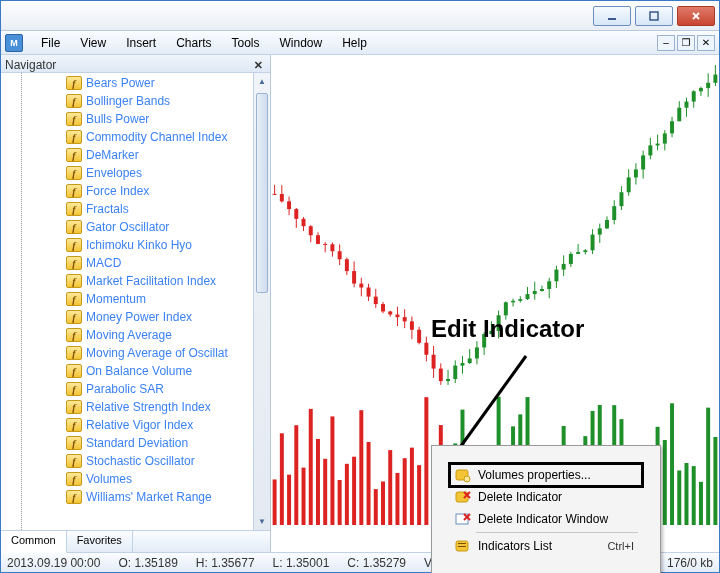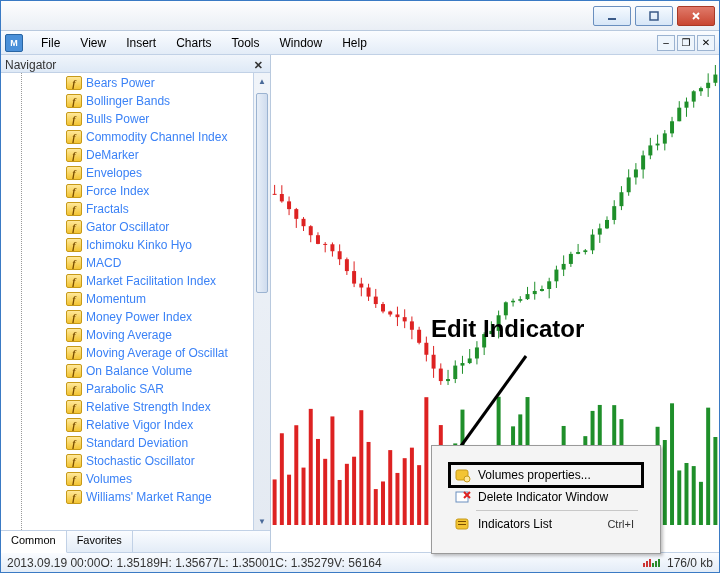--- a/index.html
+++ b/index.html
@@ -49,21 +49,21 @@
 .ctx-item.hl { outline:3px solid #000; outline-offset:-1px; }
 .ctx-item .mi { position:absolute; left:5px; top:3px; width:16px; height:16px; }
 .ctx-item .shortcut { margin-left:auto; color:#333; font-size:11px; }
 .ctx-sep { height:1px; background:#c8c8c8; margin:2px 4px 2px 26px; }
 
 
 .annot { position:absolute; left:430px; top:260px; font-size:24px; font-weight:bold; font-family:Arial,sans-serif; color:#000; pointer-events:none; }
 .annot-line { position:absolute; left:440px; top:296px; width:120px; height:100px; pointer-events:none; }
 
 
-.statusbar { height:20px; border-top:1px solid #c1d1e6; background:linear-gradient(to bottom,#fafcff,#e3ecf7); display:flex; align-items:center; font-size:11px; color:#333; padding:0 6px; }
+.statusbar { height:20px; border-top:1px solid #c1d1e6; background:linear-gradient(to bottom,#fafcff,#e3ecf7); display:flex; align-items:center; font-size:11px; color:#333; padding:0 6px; gap:18px; }
 .statusbar .seg { white-space:nowrap; }
 .statusbar .spacer { flex:1; }
 .conn-icon { display:inline-flex; gap:1px; align-items:flex-end; margin-right:4px; }
 .conn-icon span { width:2px; background:#2a8a2a; display:inline-block; }
 .conn-icon span.r { background:#c33; }
 </style>
 </head>
 <body>
 
 <div class="window">
@@ -422,20 +422,27 @@
     <div class="ctx-menu">
       <div class="ctx-item hl">
         <span class="mi"><svg width="16" height="16">
               <rect x="1" y="3" width="12" height="10" rx="2" fill="#f3c433" stroke="#c79a18"></rect>
               <circle cx="12" cy="12" r="3" fill="#ffe89a" stroke="#c79a18"></circle>
             </svg></span>
         <span>Volumes properties...</span>
       </div>
       <div class="ctx-item">
         <span class="mi"><svg width="16" height="16">
+              <rect x="1" y="3" width="12" height="10" rx="2" fill="#f3c433" stroke="#c79a18"></rect>
+              <path d="M9 3 L15 9 M15 3 L9 9" stroke="#d22" stroke-width="2"></path>
+            </svg></span>
+        <span>Delete Indicator</span>
+      </div>
+      <div class="ctx-item">
+        <span class="mi"><svg width="16" height="16">
               <rect x="1" y="3" width="12" height="10" fill="#fff" stroke="#6a8fbf"></rect>
               <path d="M9 3 L15 9 M15 3 L9 9" stroke="#d22" stroke-width="2"></path>
             </svg></span>
         <span>Delete Indicator Window</span>
       </div>
       <div class="ctx-sep"></div>
       <div class="ctx-item">
         <span class="mi"><svg width="16" height="16">
               <rect x="1" y="3" width="12" height="10" rx="2" fill="#f3c433" stroke="#c79a18"></rect>
               <rect x="3" y="5" width="8" height="1" fill="#7a4d00"></rect>

